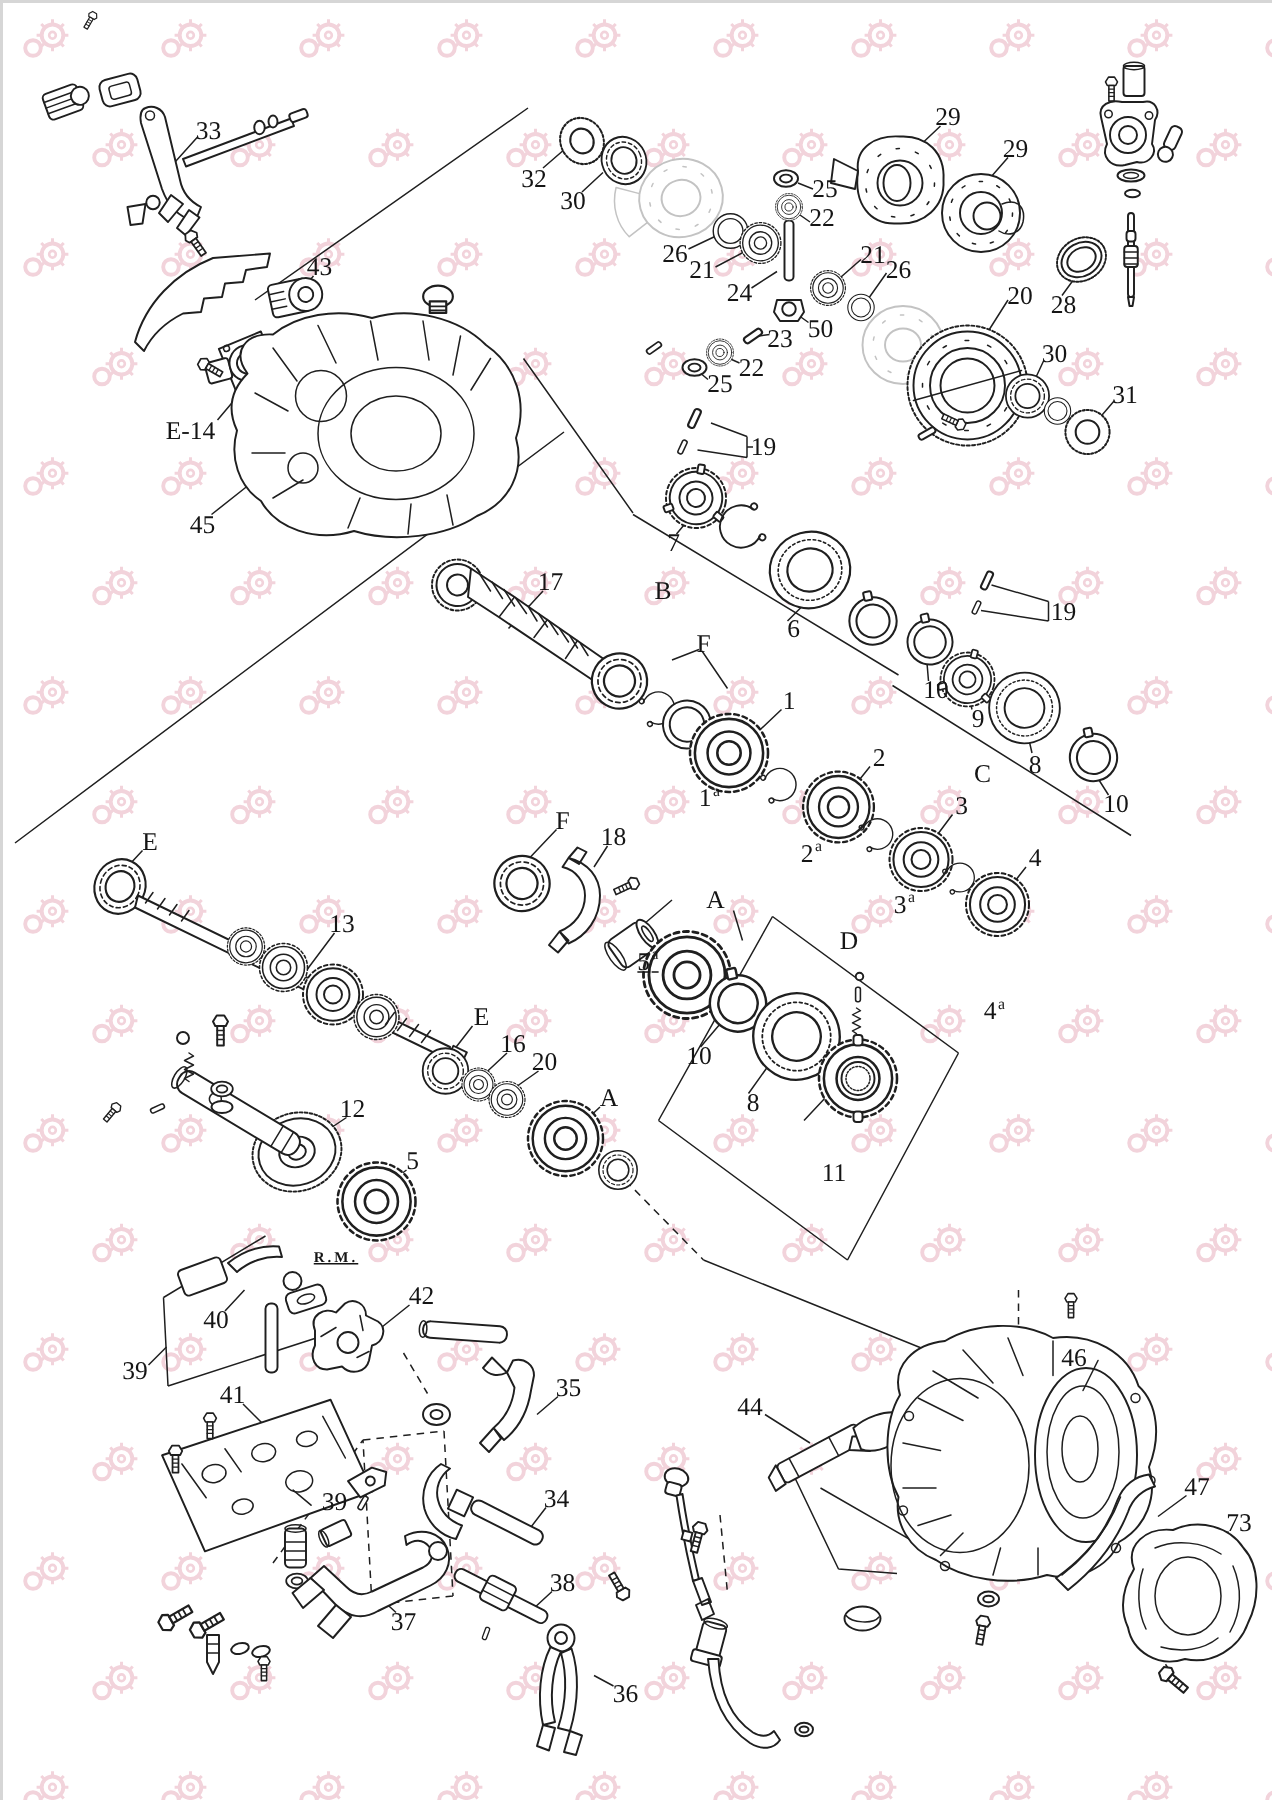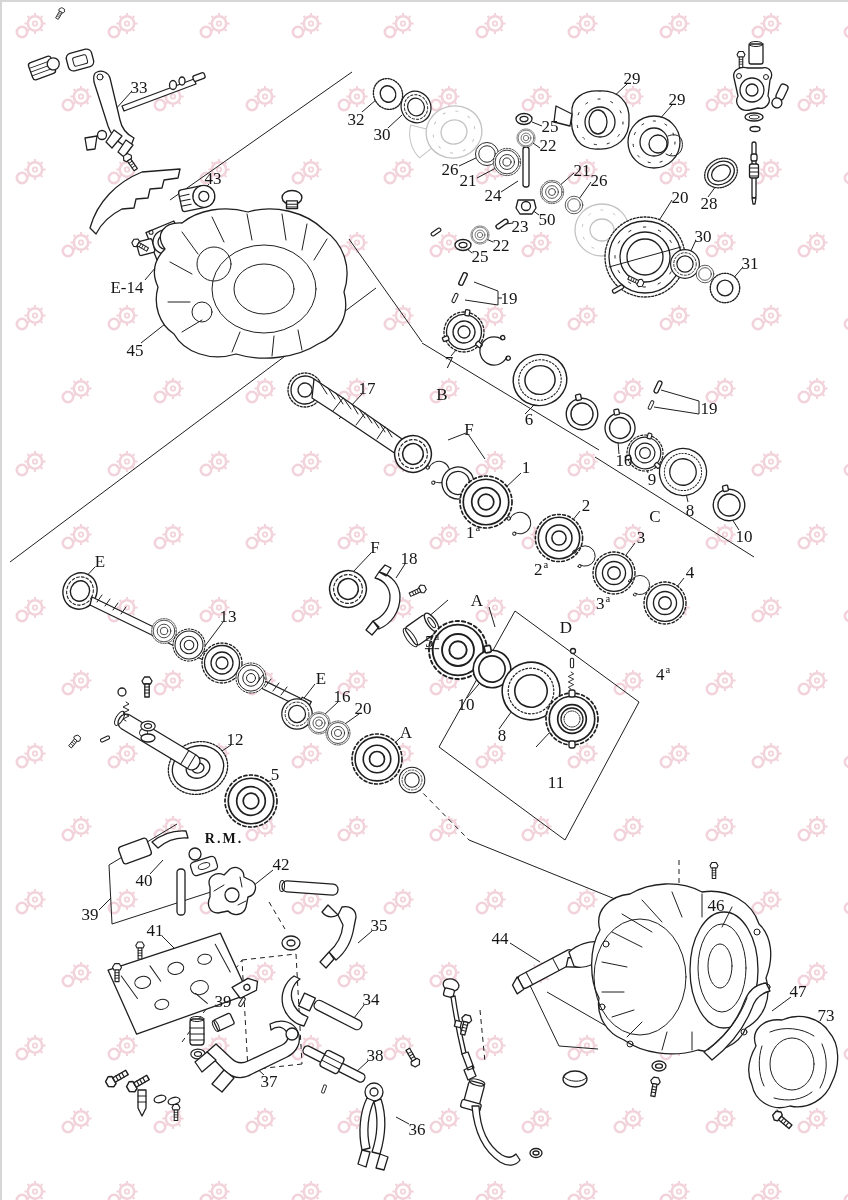--- a/index.html
+++ b/index.html
@@ -9,21 +9,21 @@
   .layer{position:absolute;left:0;top:0;}
   .p{fill:#ffffff;stroke:#1f1f1f;stroke-width:1.3;stroke-linejoin:round;stroke-linecap:round;}
   .thin{fill:none;stroke:#1f1f1f;stroke-width:1;stroke-linejoin:round;stroke-linecap:round;}
   .teeth{stroke:#1f1f1f;}
   .lead{fill:none;stroke:#1f1f1f;stroke-width:1;}
   .dash{stroke-dasharray:5 4;}
   .ghost *{stroke:#c3c3c3 !important;}
   .lbl{position:absolute;transform:translate(-50%,-50%);font-size:17px;color:#151515;
        white-space:nowrap;line-height:1;}
   .lbl sup{font-size:10.5px;vertical-align:super;margin-left:1px;}
-  .lbl.rm{font-size:14px;font-weight:bold;letter-spacing:2px;}
+  .lbl.rm{font-size:10px;font-weight:bold;letter-spacing:2px;text-decoration:underline;}
 </style>
 </head>
 <body>
 
 <div class="page">
 
   <svg class="layer" width="848" height="1200" aria-hidden="true">
     <defs>
       <g id="wmg" stroke="#f2d3db" fill="none" stroke-width="2.6">
         <circle cx="0" cy="0" r="5.2"></circle>

